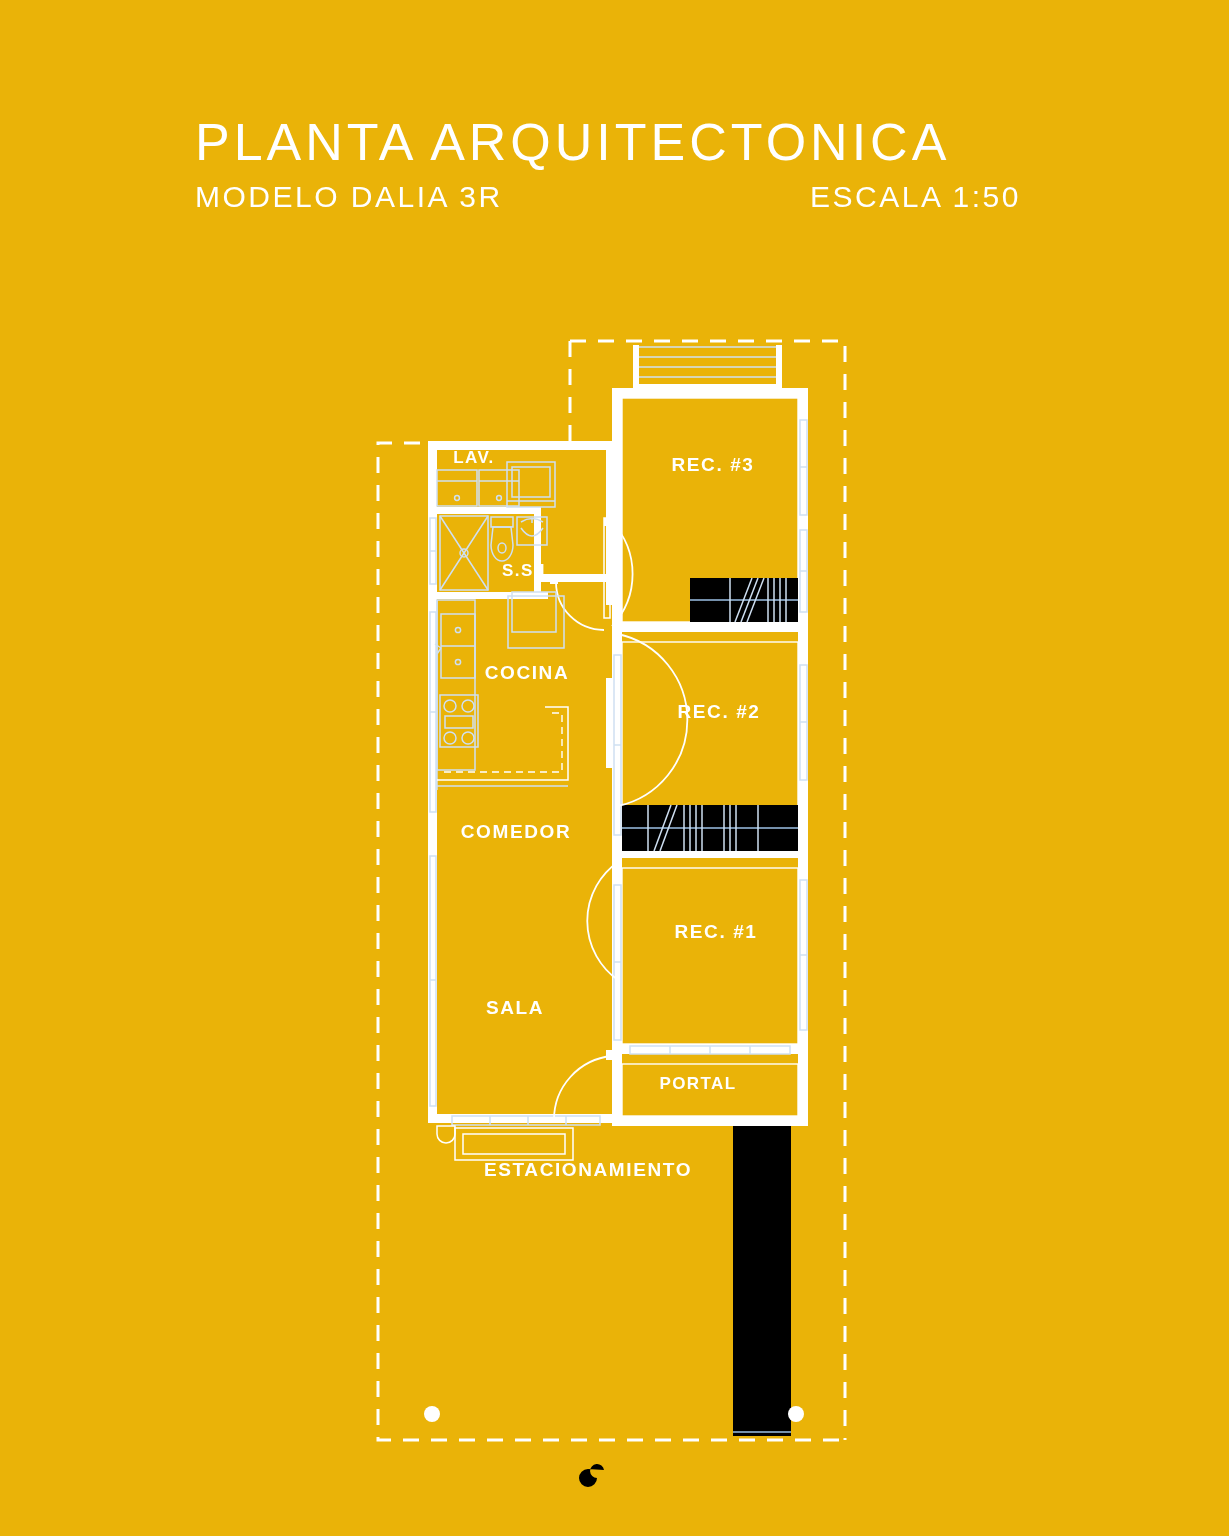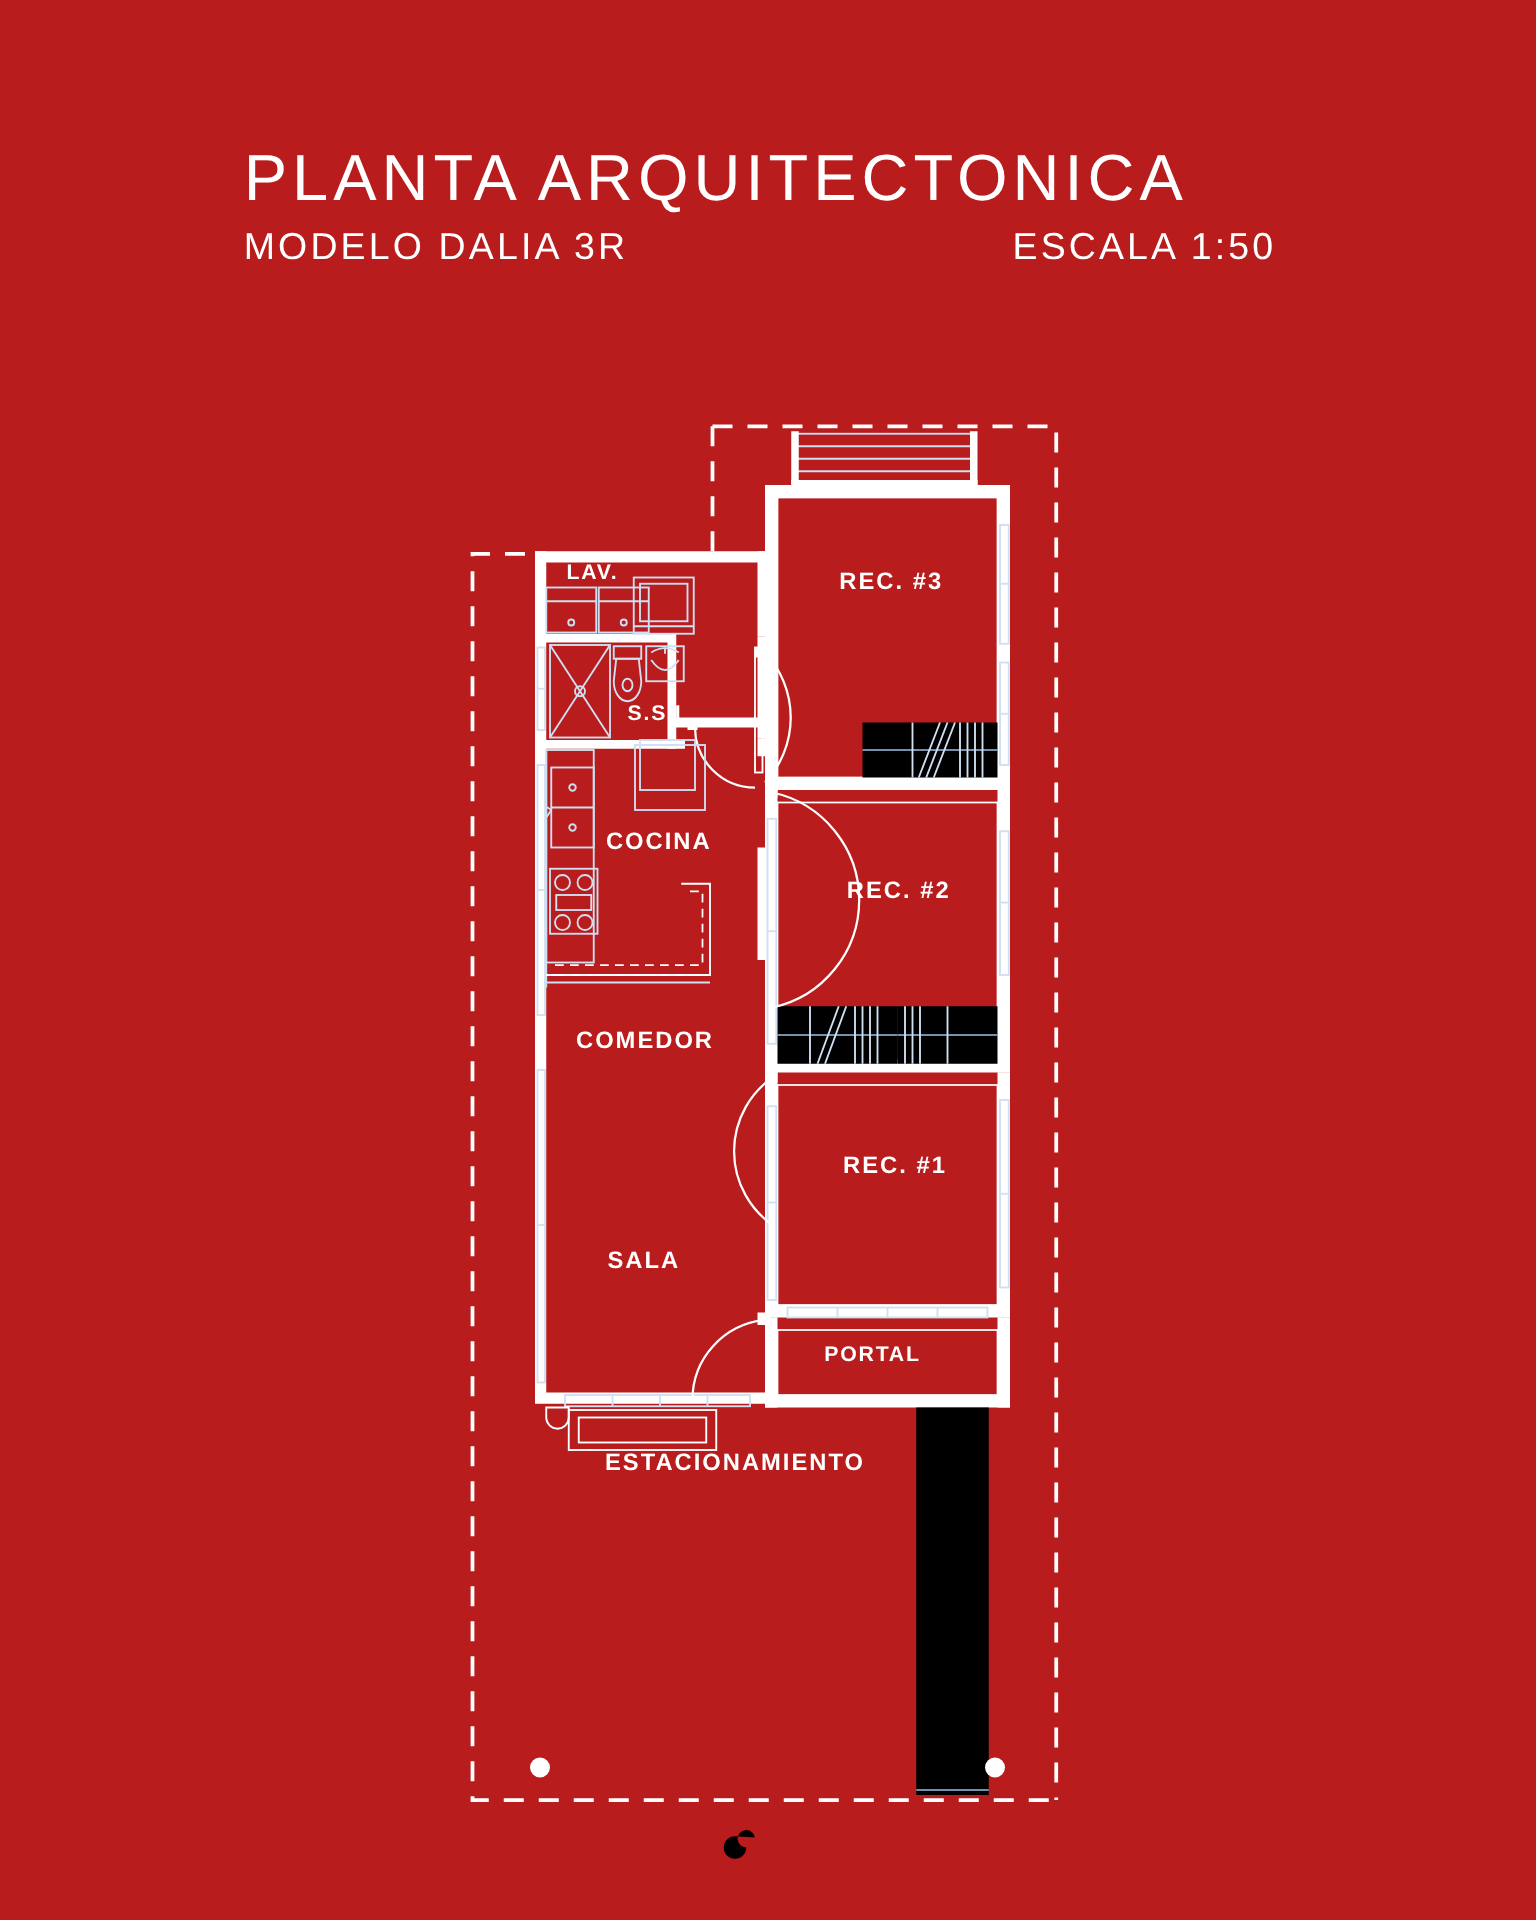--- a/index.html
+++ b/index.html
@@ -10,21 +10,21 @@
   body {
     width: 1229px;
     height: 1536px;
     overflow: hidden;
     font-family: "Liberation Sans", sans-serif;
     position: relative;
   }
   #sheet {
     position: absolute;
     inset: 0;
-    background: #b91c1c;
+    background: #eab308;
   }
   svg.plan {
     position: absolute;
     left: 0;
     top: 0;
     width: 1229px;
     height: 1536px;
     display: block;
   }
   text { fill:#ffffff; font-family:"Liberation Sans", sans-serif; }

